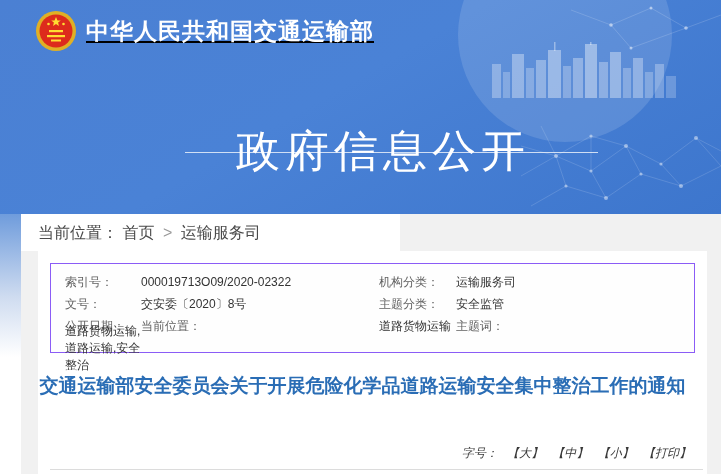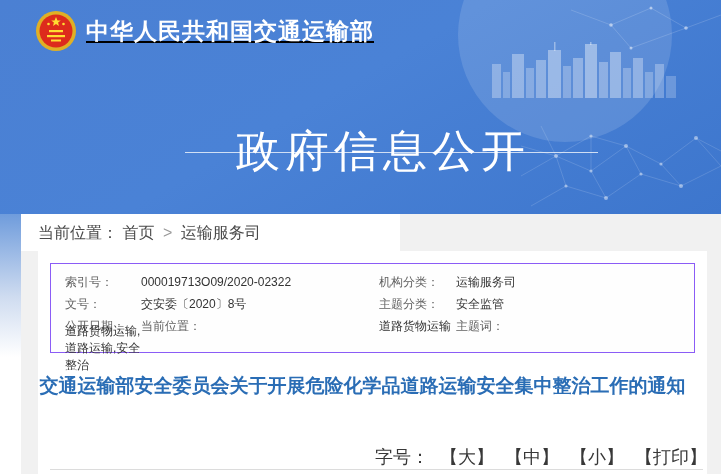--- a/index.html
+++ b/index.html
@@ -67,21 +67,21 @@
     padding:7px 0 0 14px;font-size:12px;align-items:center;
   }
   .meta-table .label{color:#616161;}
   .meta-table .value{color:#333;}
   .article-title{
     position:absolute;left:0;top:122px;width:649px;
     text-align:center;font-size:19px;line-height:26px;font-weight:bold;
     color:var(--title-blue);
   }
   .font-controls{
-    position:absolute;right:0;top:194px;font-size:18px;color:#383838;white-space:nowrap;
+    position:absolute;right:16px;top:194px;font-size:12px;color:#383838;white-space:nowrap;font-style:italic;
   }
   .font-controls .fc{cursor:pointer;margin-left:6px;color:#383838;}
   .font-controls .fc-label{color:#383838;}
   .bottom-rule{
     position:absolute;left:12px;right:4px;top:218px;border-top:1px solid #dcdcdc;
   }
 </style>
 </head>
 <body>
 

